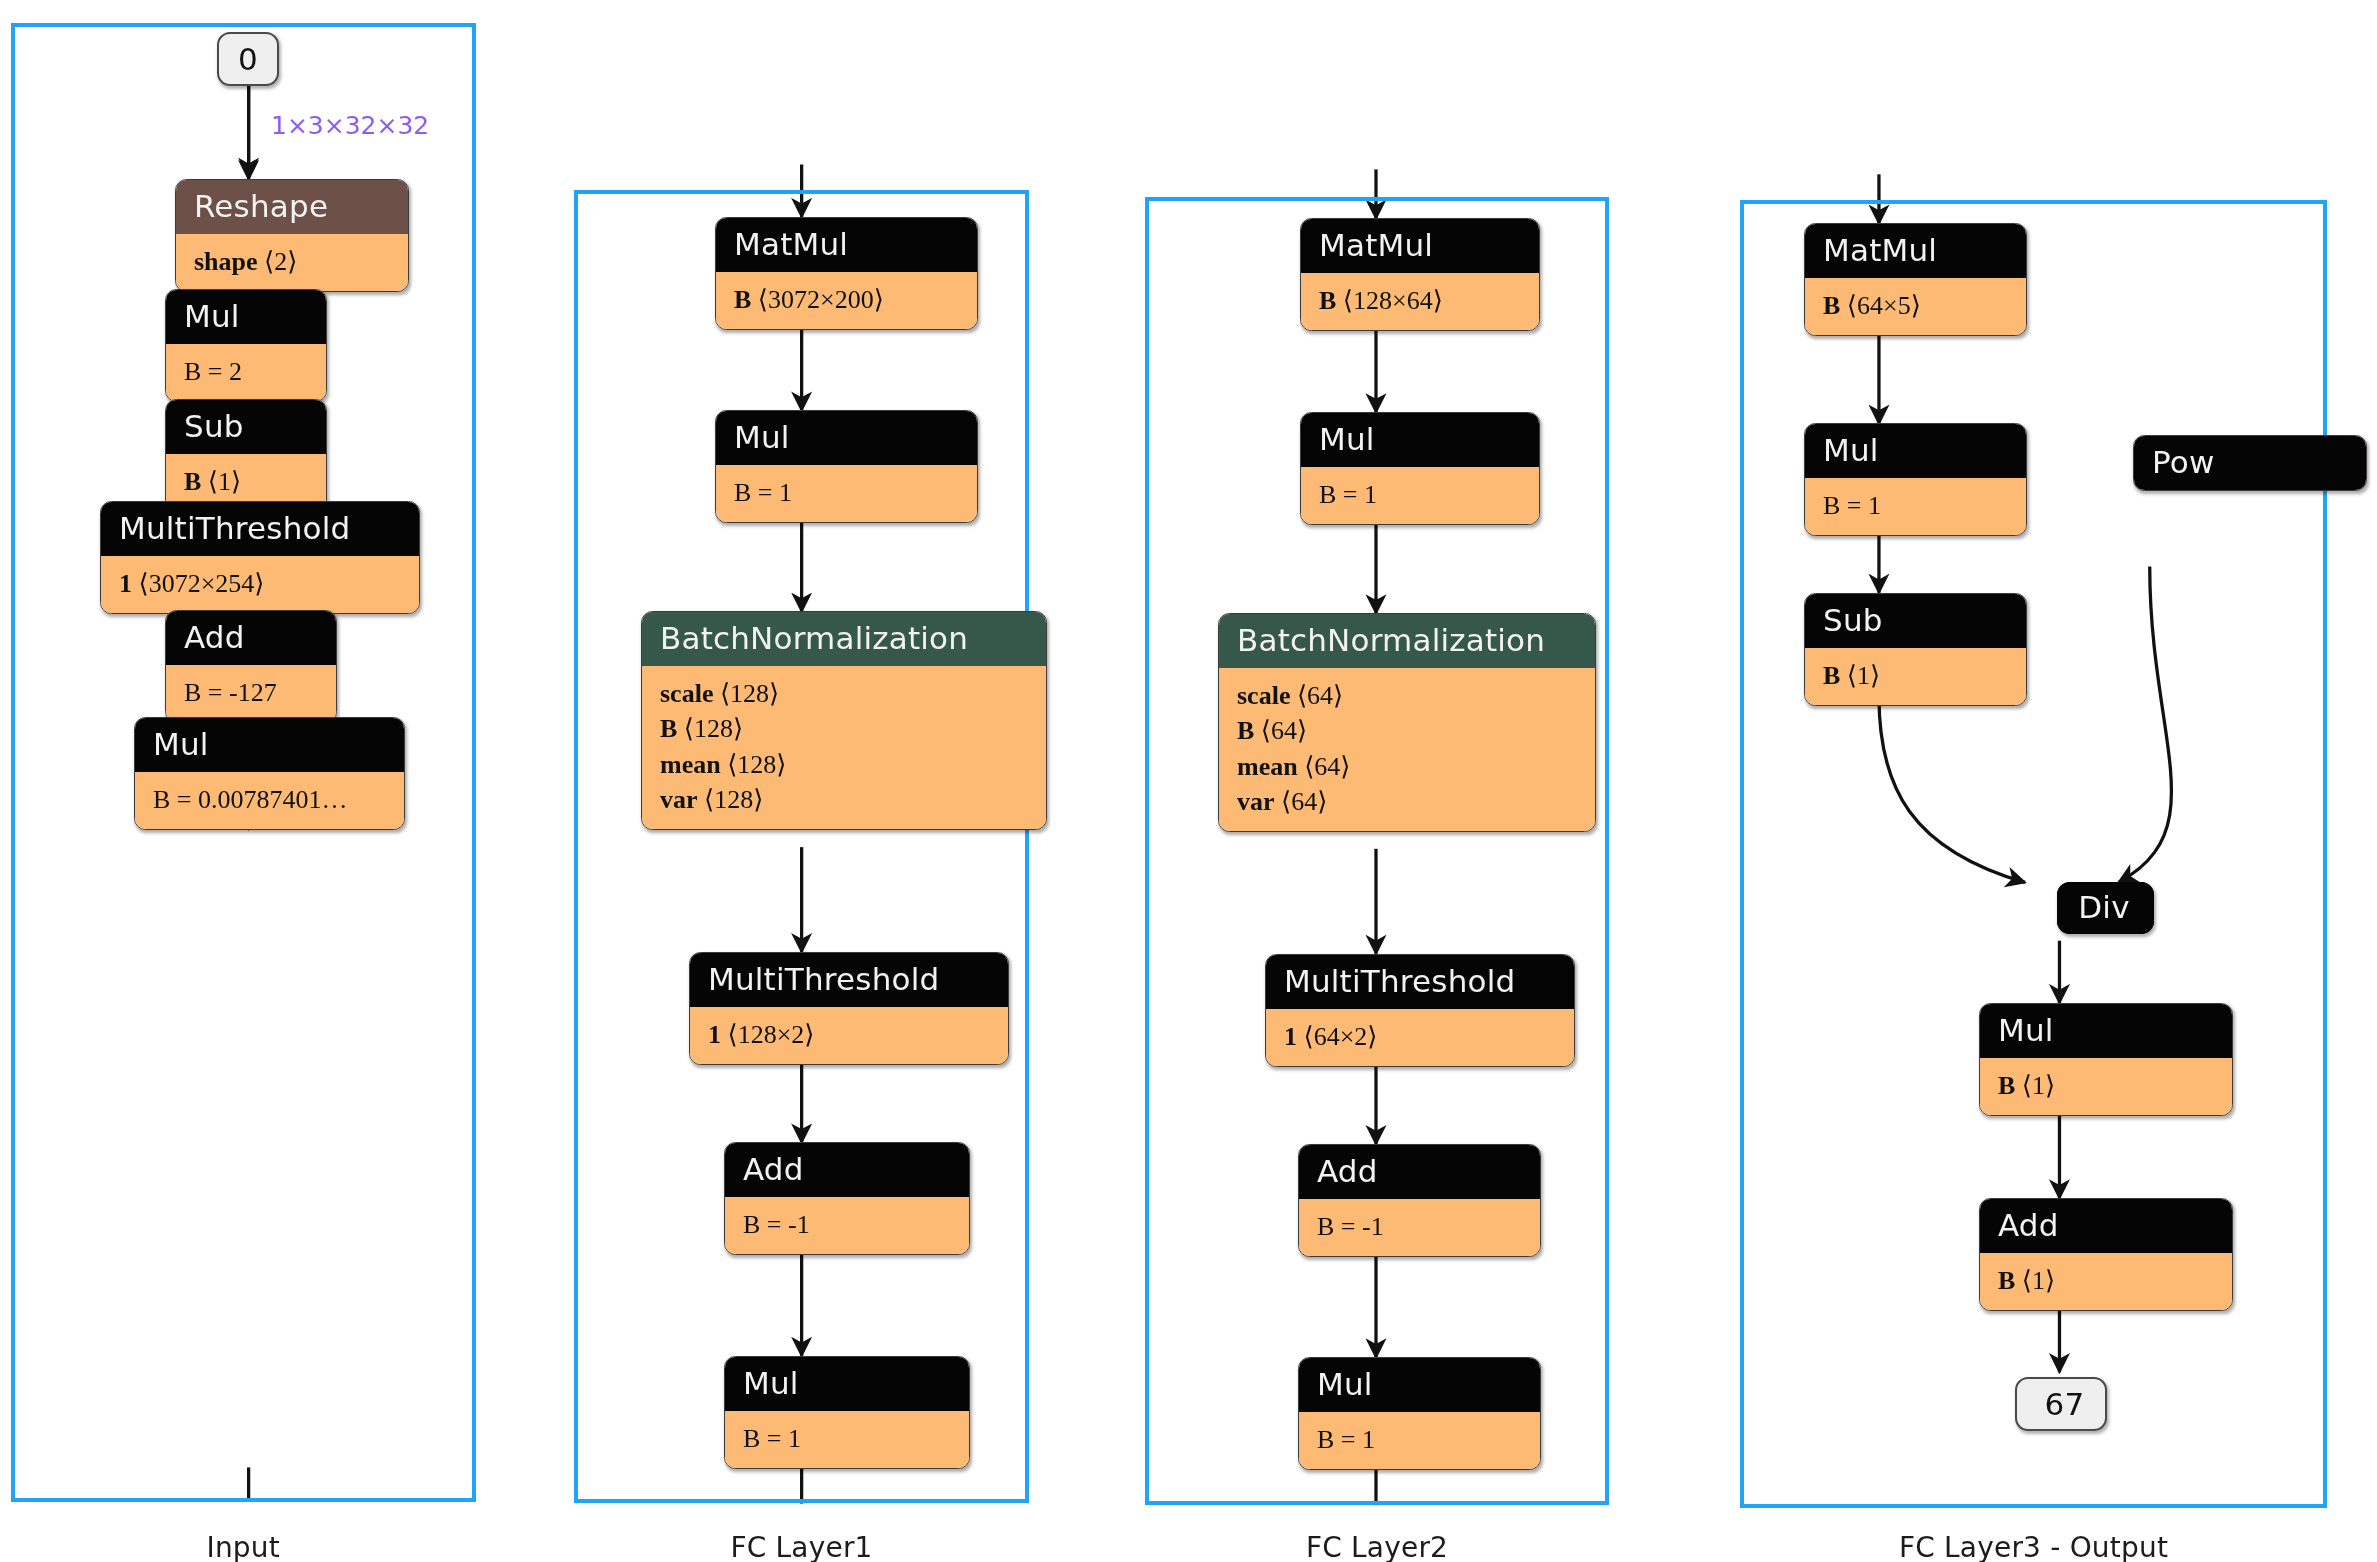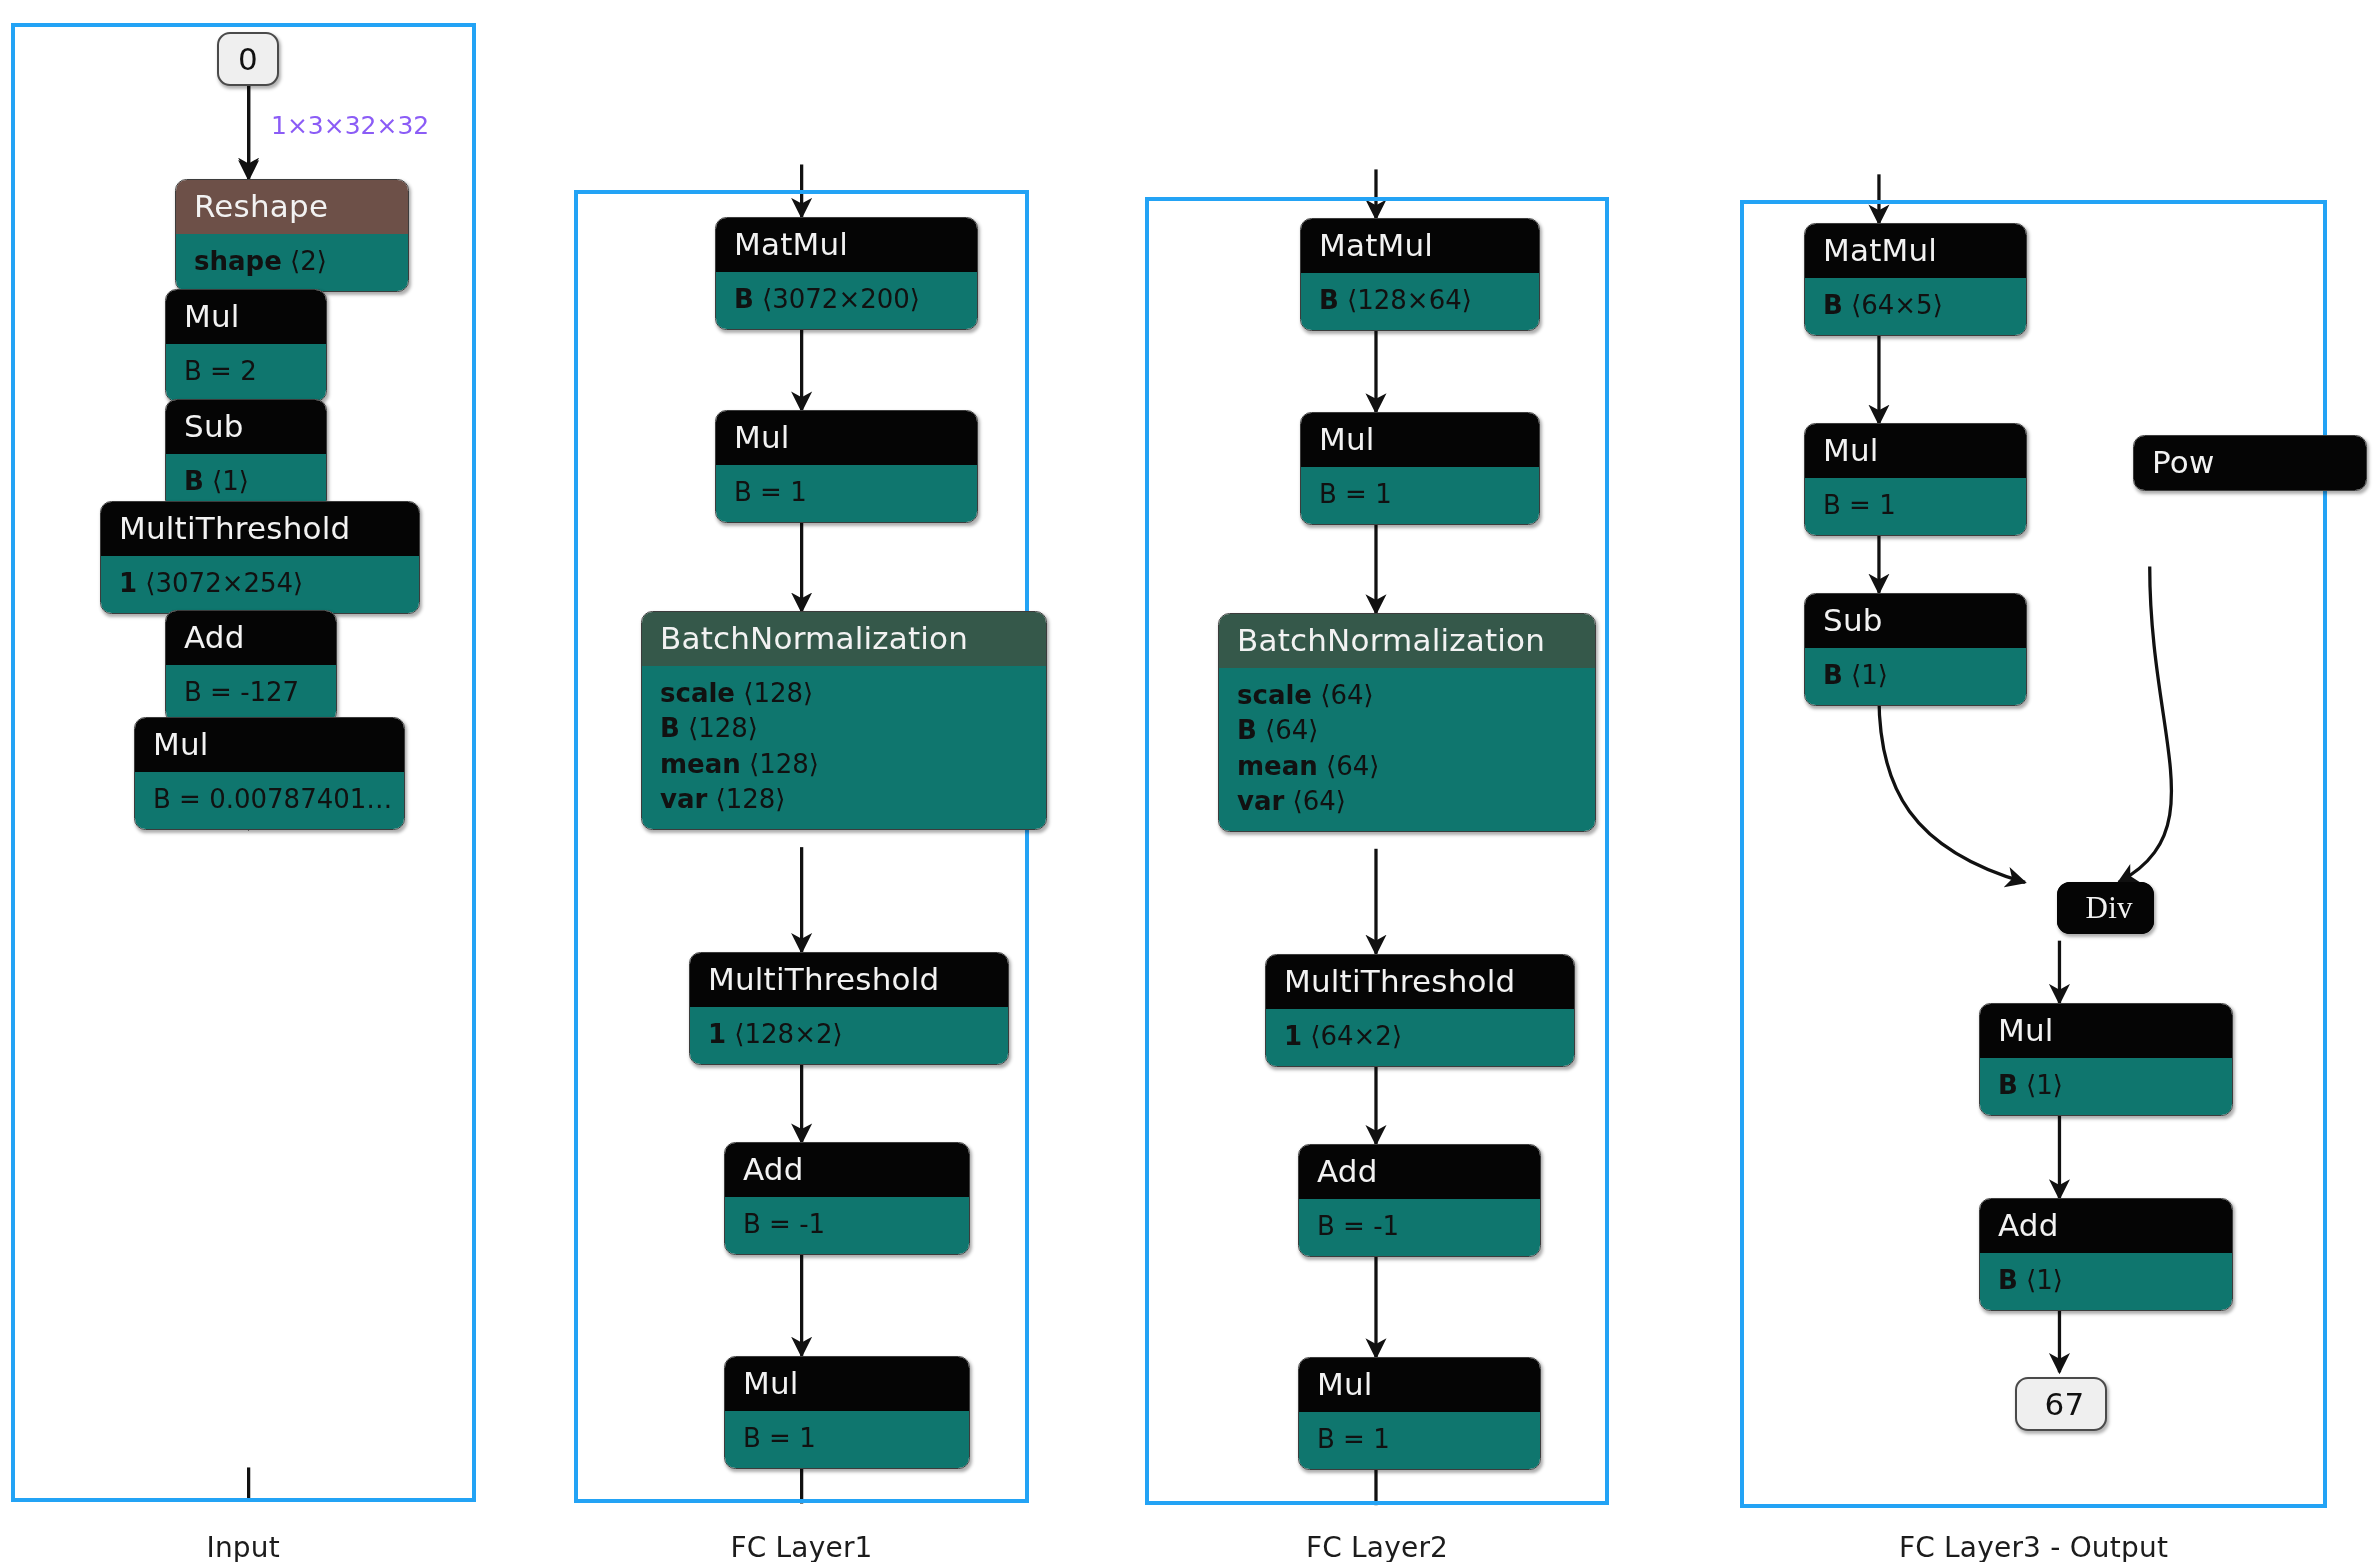--- a/index.html
+++ b/index.html
@@ -58,39 +58,39 @@
     color:#f2f2f2;
     font-size:31px;
     line-height:1;
     padding:10.7px 0 12.3px 18px;
     letter-spacing:0.2px;
     white-space:nowrap;
   }
   .node.brown .nhead{background:#6d5048;}
   .node.green .nhead{background:#35584a;}
   .node .nbody{
-    background:#0f766e;
+    background:#fdba74;
     color:#111111;
     font-size:26px;
     padding:9.8px 0 11.5px 18px;
     line-height:1.36;
+    font-family:Liberation Serif, serif;
   }
   .node .nbody .row{white-space:nowrap;}
   .node .nbody b{font-weight:700;}
   
   .node.plain{
     border:none;
     background:#050505;
     border-radius:13px;
     box-shadow:1.6px 2.5px 3.3px rgba(0,0,0,.32);
   }
   .node.plain .nhead{
     padding:9.8px 21.3px 11.5px 21.3px;
-    text-align:right;
-    font-family:Liberation Serif, serif;
+    text-align:left;
   }
   
   .io-node{
     position:absolute;
     box-sizing:border-box;
     border-radius:13px;
     background:#efefef;
     border:2.5px solid #4a4a4a;
     box-shadow:1.6px 2.5px 3.3px rgba(0,0,0,.3);
     color:#111;

